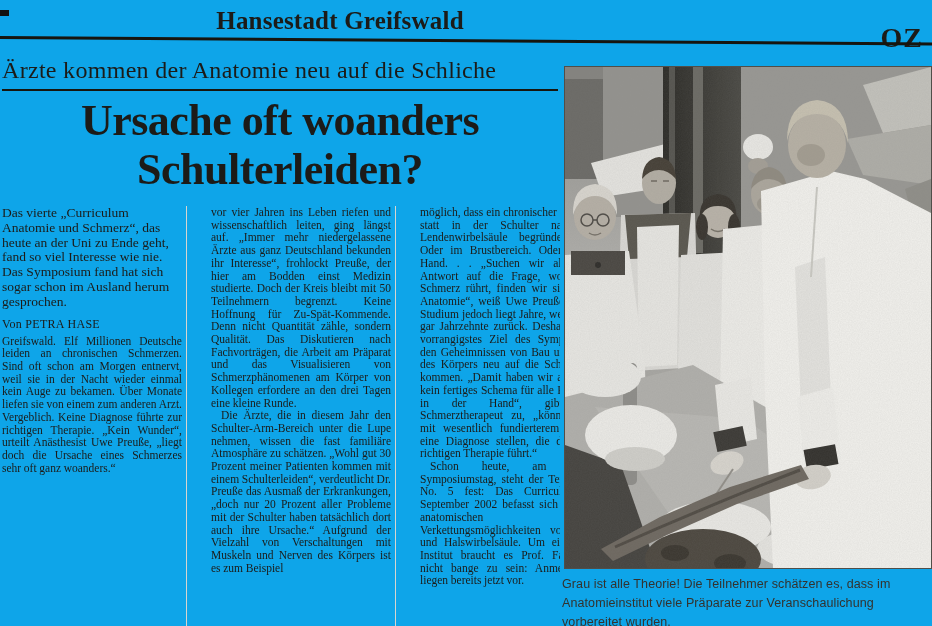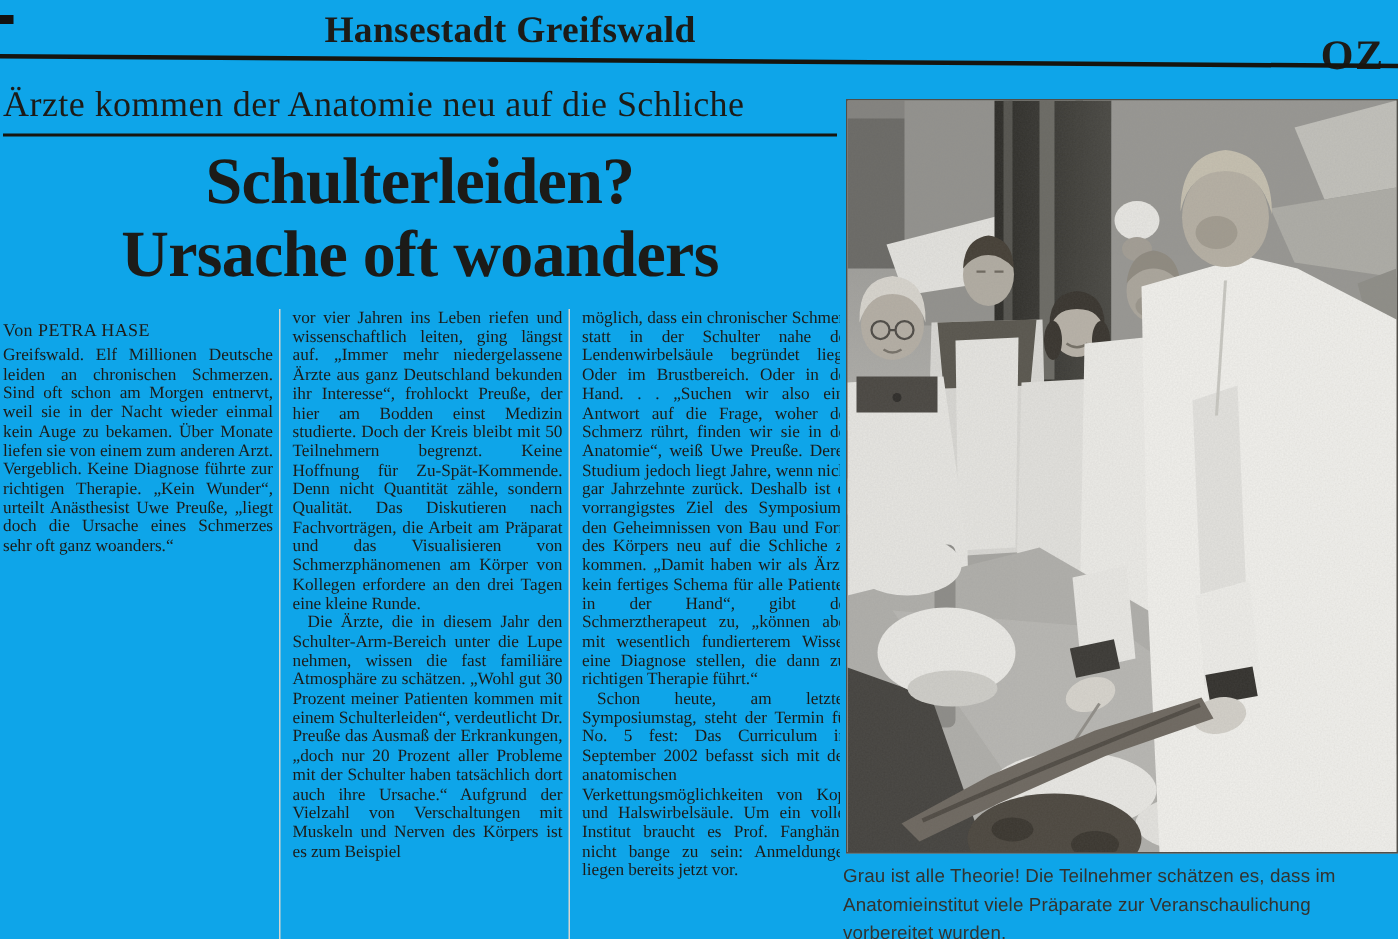--- a/index.html
+++ b/index.html
@@ -30,21 +30,21 @@
   .headline{
     position:absolute; left:0; top:96px; width:560px; text-align:center;
     font-size:44px; font-weight:bold; line-height:1.12; letter-spacing:-0.5px;
   }
   
   .article{
     position:absolute; left:2px; top:206px; width:558px; height:420px;
     display:flex; overflow:hidden;
   }
   .col{width:180px; flex:0 0 auto;}
-  .col + .col{border-left:1px solid #d7d5cf; margin-left:4px; padding-left:8px;font-family:Liberation Serif, serif;}
+  .col + .col{border-left:1px solid #d7d5cf; margin-left:4px; padding-left:24px;font-family:Liberation Serif, serif;}
   .lead{
     font-size:13.5px; line-height:14.8px; text-align:left;
   }
   .byline{
     text-align:left; font-size:12px; margin:7px 0 3px 0; letter-spacing:0.3px;
   }
   .col p{
     margin:0; font-size:11.5px; line-height:12.7px; text-align:justify;
     hyphens:auto; -webkit-hyphens:auto; word-spacing:-0.2px;
   }
@@ -69,26 +69,27 @@
 
   <div class="corner-mark"></div>
 
   <div class="masthead-title">Hansestadt Greifswald</div>
   <div class="oz-logo">OZ</div>
   <div class="masthead-rule"></div>
 
   <div class="kicker">Ärzte kommen der Anatomie neu auf die Schliche</div>
 
   <div class="headline">
+    <div>Ursache oft woanders</div>
     <div>Schulterleiden?</div>
-    <div>Ursache oft woanders</div>
   </div>
 
   <div class="article">
     <div class="col">
+      <div class="lead">Das vierte „Curriculum Anatomie und Schmerz“, das heute an der Uni zu Ende geht, fand so viel Interesse wie nie. Das Symposium fand hat sich sogar schon im Ausland herum gesprochen.</div>
       <div class="byline">Von PETRA HASE</div>
       <p><b class="dateline">Greifswald.</b> <span>Elf Millionen Deutsche leiden an chronischen Schmerzen. Sind oft schon am Morgen entnervt, weil sie in der Nacht wieder einmal kein Auge zu bekamen. Über Monate liefen sie von einem zum anderen Arzt. Vergeblich. Keine Diagnose führte zur richtigen Therapie. „Kein Wunder“, urteilt Anästhesist Uwe Preuße, „liegt doch die Ursache eines Schmerzes sehr oft ganz woanders.“</span></p>
     </div>
     <div class="col">
       <p>vor vier Jahren ins Leben riefen und wissenschaftlich leiten, ging längst auf. „Immer mehr niedergelassene Ärzte aus ganz Deutschland bekunden ihr Interesse“, frohlockt Preuße, der hier am Bodden einst Medizin studierte. Doch der Kreis bleibt mit 50 Teilnehmern begrenzt. Keine Hoffnung für Zu-Spät-Kommende. Denn nicht Quantität zähle, sondern Qualität. Das Diskutieren nach Fachvorträgen, die Arbeit am Präparat und das Visualisieren von Schmerzphänomenen am Körper von Kollegen erfordere an den drei Tagen eine kleine Runde.</p>
       <p class="indent">Die Ärzte, die in diesem Jahr den Schulter-Arm-Bereich unter die Lupe nehmen, wissen die fast familiäre Atmosphäre zu schätzen. „Wohl gut 30 Prozent meiner Patienten kommen mit einem Schulterleiden“, verdeutlicht Dr. Preuße das Ausmaß der Erkrankungen, „doch nur 20 Prozent aller Probleme mit der Schulter haben tatsächlich dort auch ihre Ursache.“ Aufgrund der Vielzahl von Verschaltungen mit Muskeln und Nerven des Körpers ist es zum Beispiel</p>
     </div>
     <div class="col">
       <p>möglich, dass ein chronischer Schmerz statt in der Schulter nahe der Lendenwirbelsäule begründet liegt. Oder im Brustbereich. Oder in der Hand. . . „Suchen wir also eine Antwort auf die Frage, woher der Schmerz rührt, finden wir sie in der Anatomie“, weiß Uwe Preuße. Deren Studium jedoch liegt Jahre, wenn nicht gar Jahrzehnte zurück. Deshalb ist es vorrangigstes Ziel des Symposiums, den Geheimnissen von Bau und Form des Körpers neu auf die Schliche zu kommen. „Damit haben wir als Ärzte kein fertiges Schema für alle Patienten in der Hand“, gibt der Schmerztherapeut zu, „können aber mit wesentlich fundierterem Wissen eine Diagnose stellen, die dann zur richtigen Therapie führt.“</p>
       <p class="indent">Schon heute, am letzten Symposiumstag, steht der Termin für No. 5 fest: Das Curriculum im September 2002 befasst sich mit den anatomischen Verkettungsmöglichkeiten von Kopf und Halswirbelsäule. Um ein volles Institut braucht es Prof. Fanghänel nicht bange zu sein: Anmeldungen liegen bereits jetzt vor.</p>

